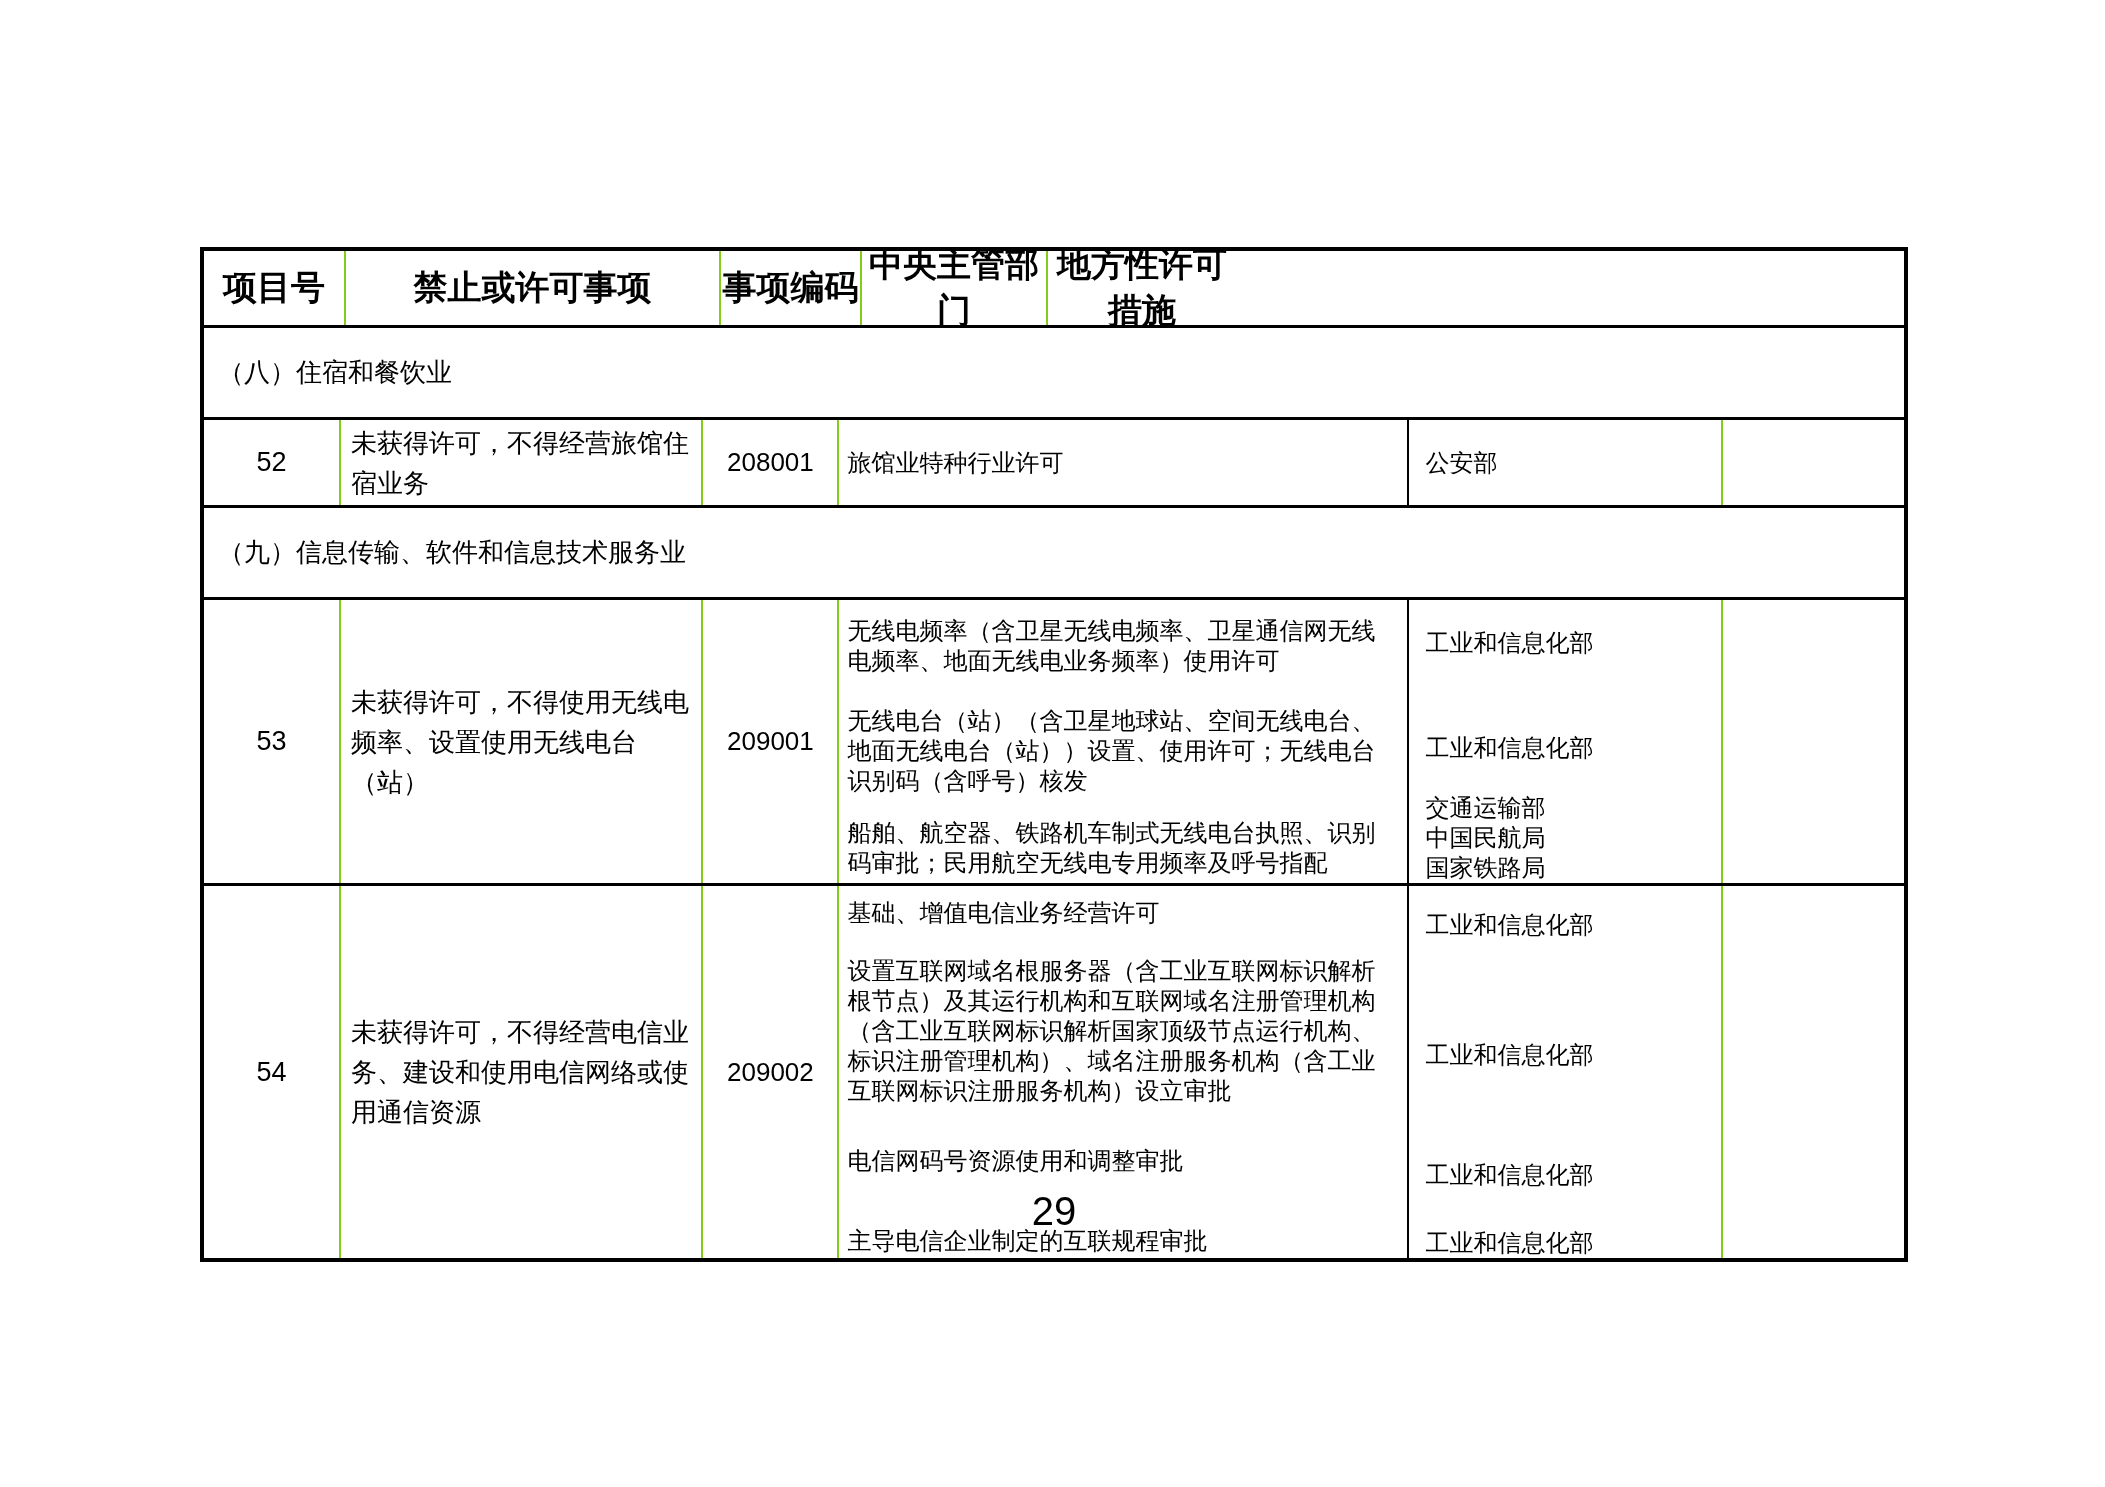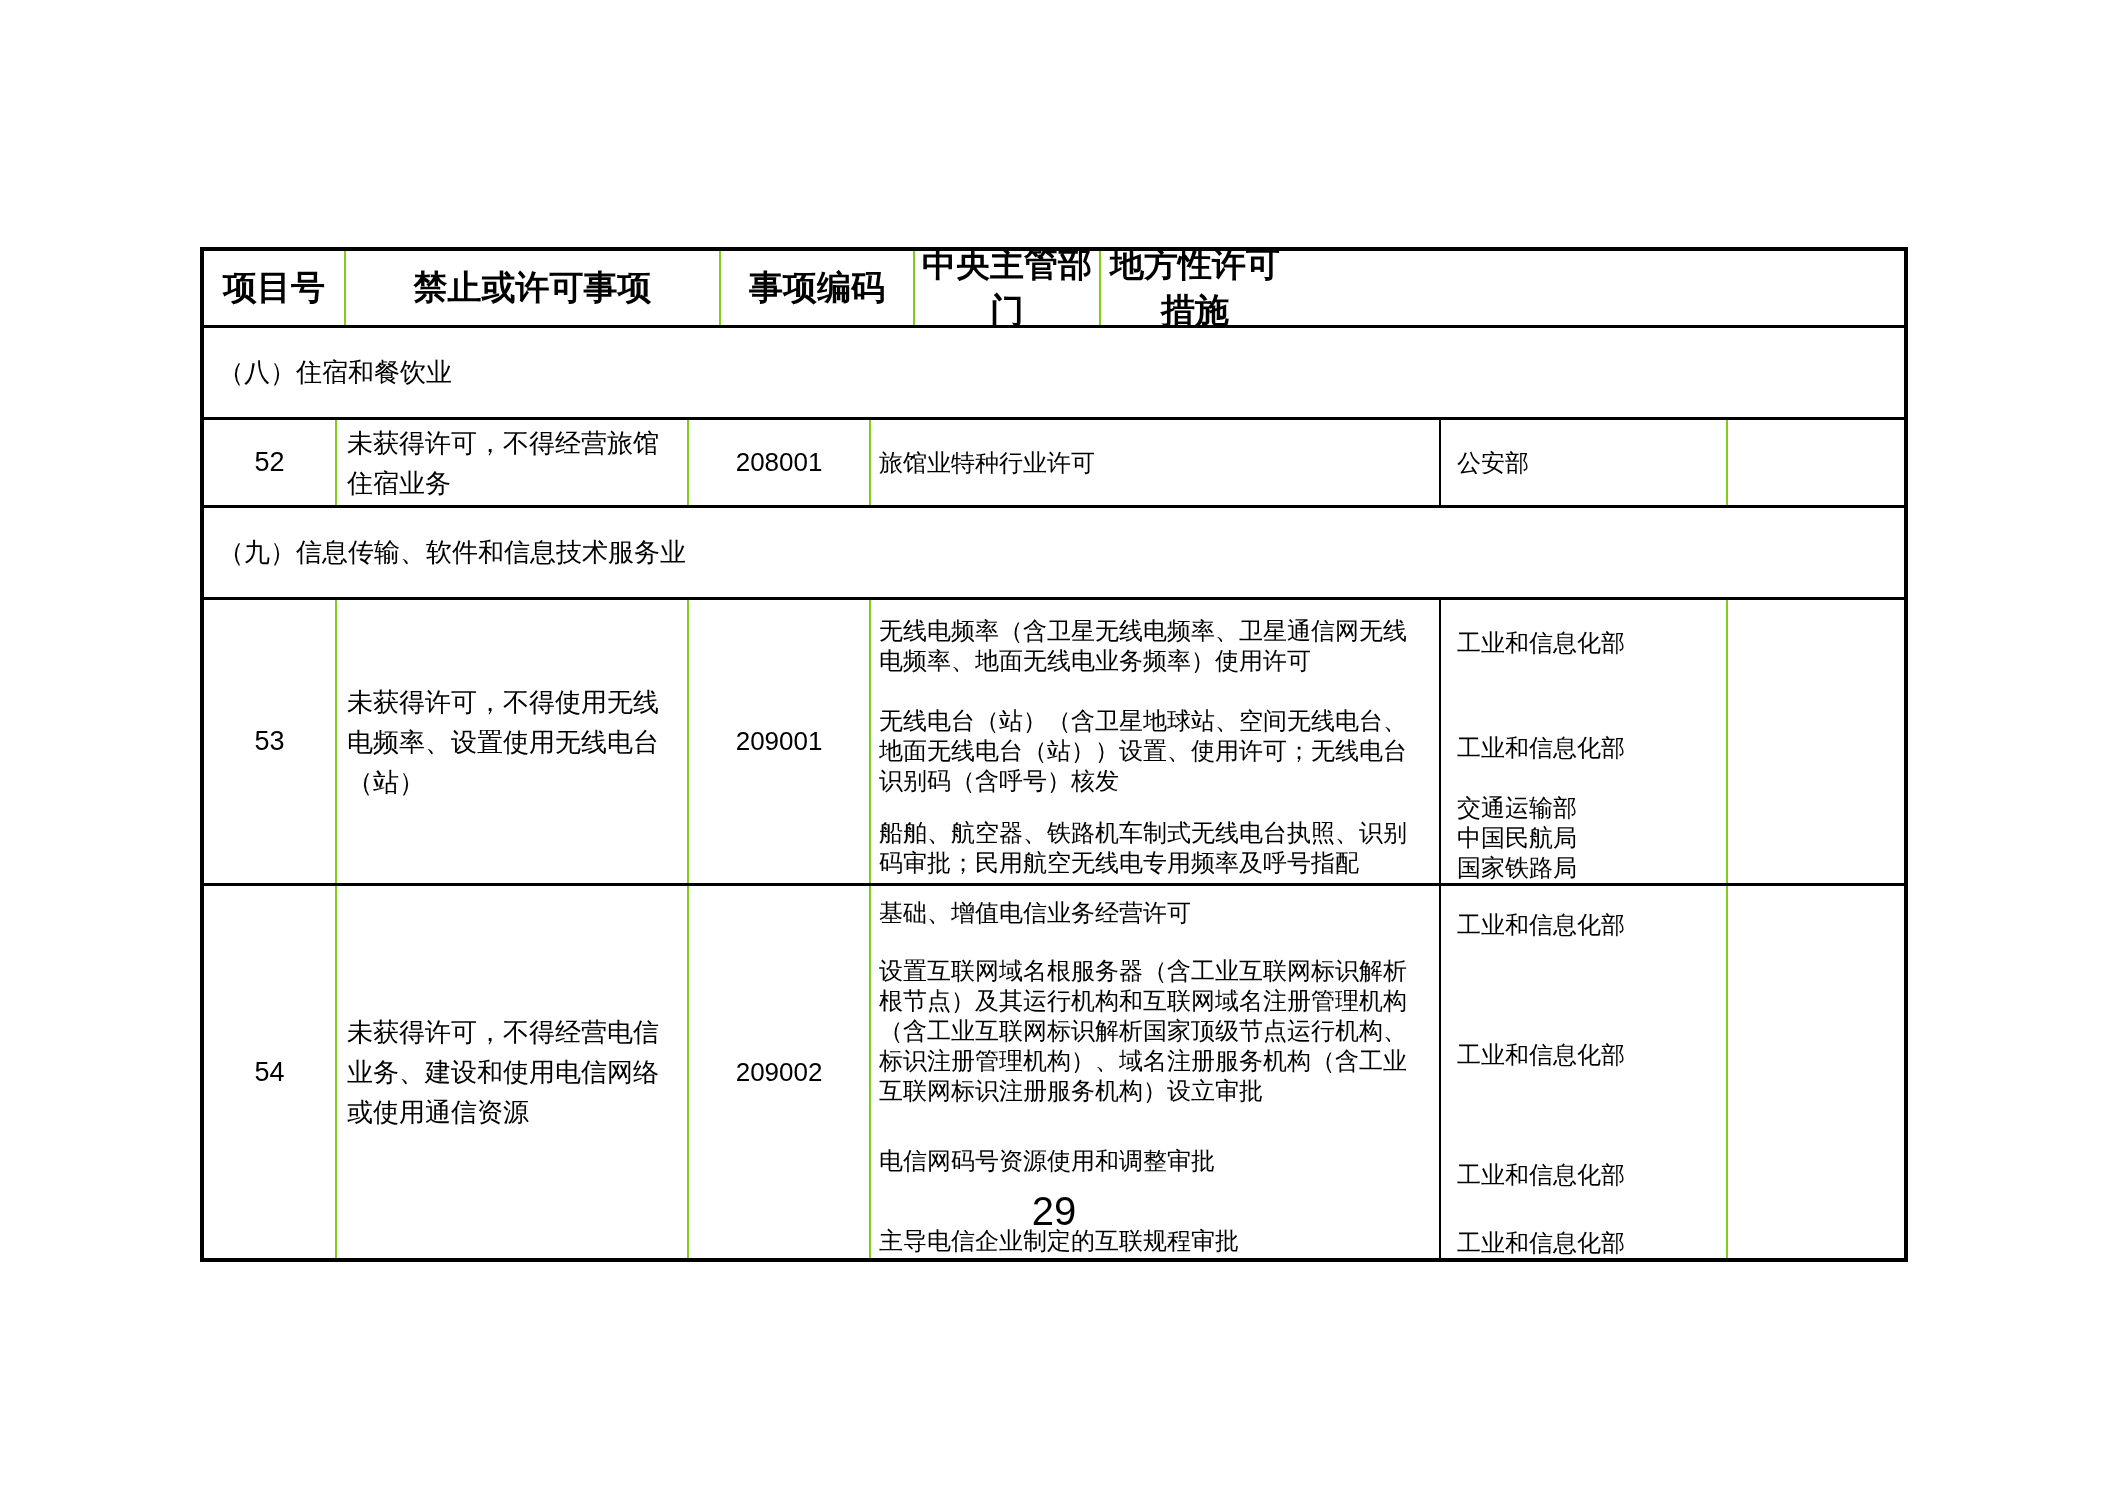--- a/index.html
+++ b/index.html
@@ -20,21 +20,21 @@
   .trow + .trow { border-top:3px solid #000; }
   .cell {
     border-left:2px solid #84cc16;
     display:flex;
     overflow:hidden;
   }
   .cell:first-child { border-left:none; }
   
   .c1 { width:140px; }
   .c2 { width:375px; }
-  .c3 { width:194px; }
+  .c3 { width:141px; }
   .c4 { width:570px; }
   .c5 { width:186px; }
   .c6 { width:190px; }
   .c45 { width:916px; position:relative; }
   .c45::after {
     content:""; position:absolute; top:0; bottom:0; left:568px;
     width:2px; background:#000;
   }
   
   .h-header { height:74px; }

